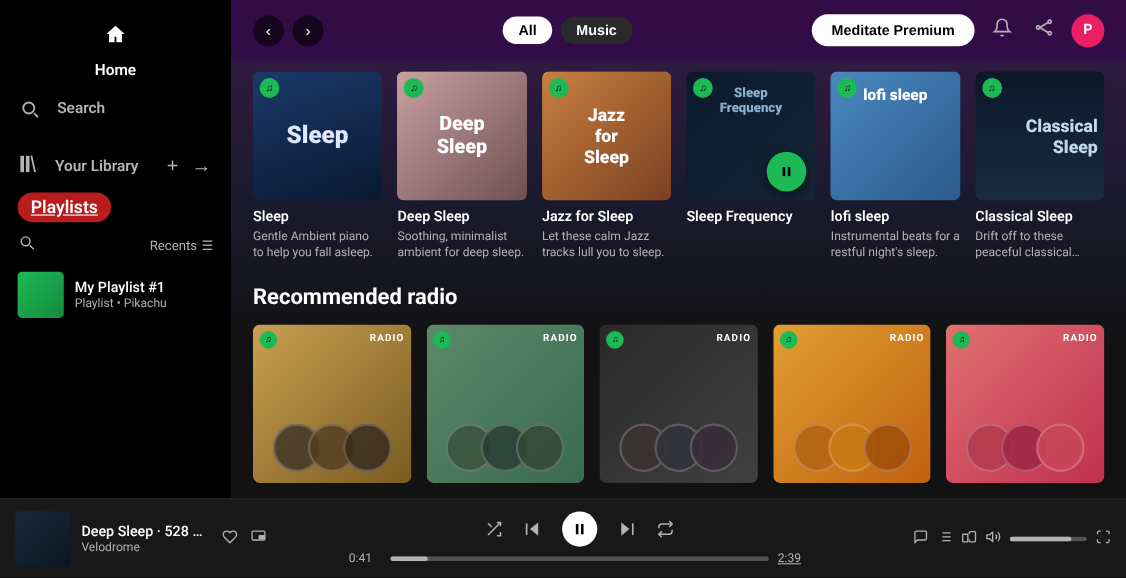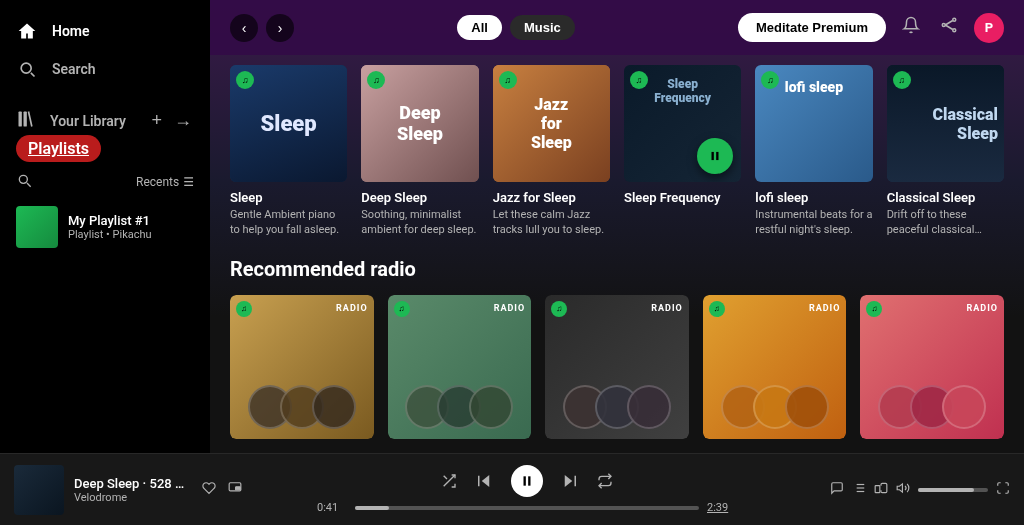--- a/index.html
+++ b/index.html
@@ -36,41 +36,41 @@
     .sidebar-nav-item {
       display: flex;
       align-items: center;
       gap: 14px;
       padding: 8px 0;
       cursor: pointer;
       color: #b3b3b3;
       font-size: 14px;
       font-weight: 600;
     }
-    .sidebar-nav-item.active { color: #fff; }
+    .sidebar-nav-item.active { color: #fff; flex-direction: column; }
 
     .sidebar-nav-item .icon {
       width: 22px;
       height: 22px;
       display: flex;
       align-items: center;
       justify-content: center;
     }
 
     .library-section {
       padding: 8px 16px;
       flex: 1;
       overflow: hidden;
     }
 
     .library-header {
       display: flex;
       align-items: center;
       justify-content: space-between;
-      margin-bottom: 2px;
+      margin-bottom: 12px;
     }
 
     .library-title {
       display: flex;
       align-items: center;
       gap: 14px;
       color: #b3b3b3;
       font-size: 14px;
       font-weight: 600;
       cursor: pointer;

